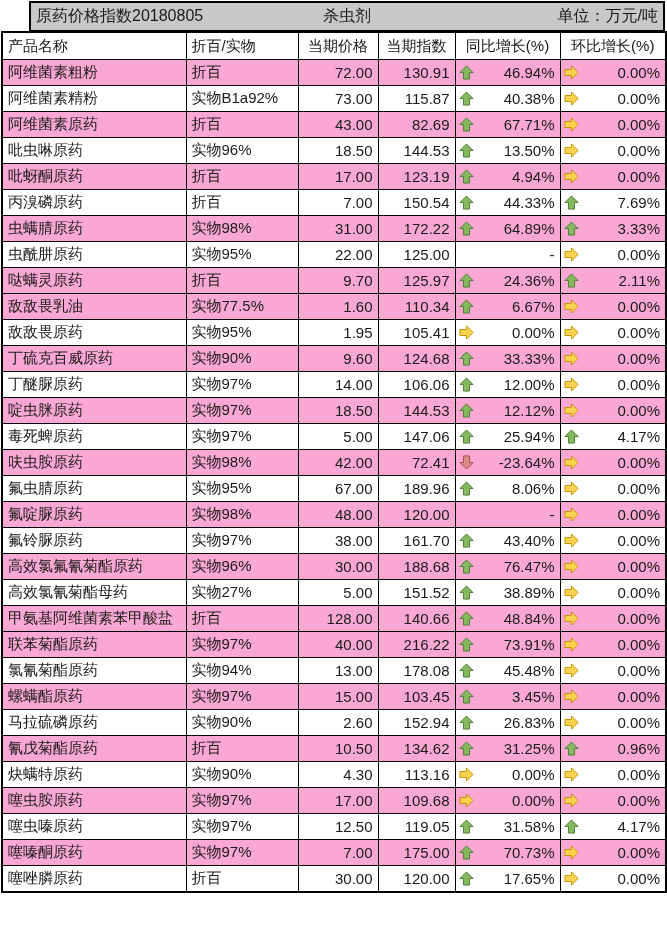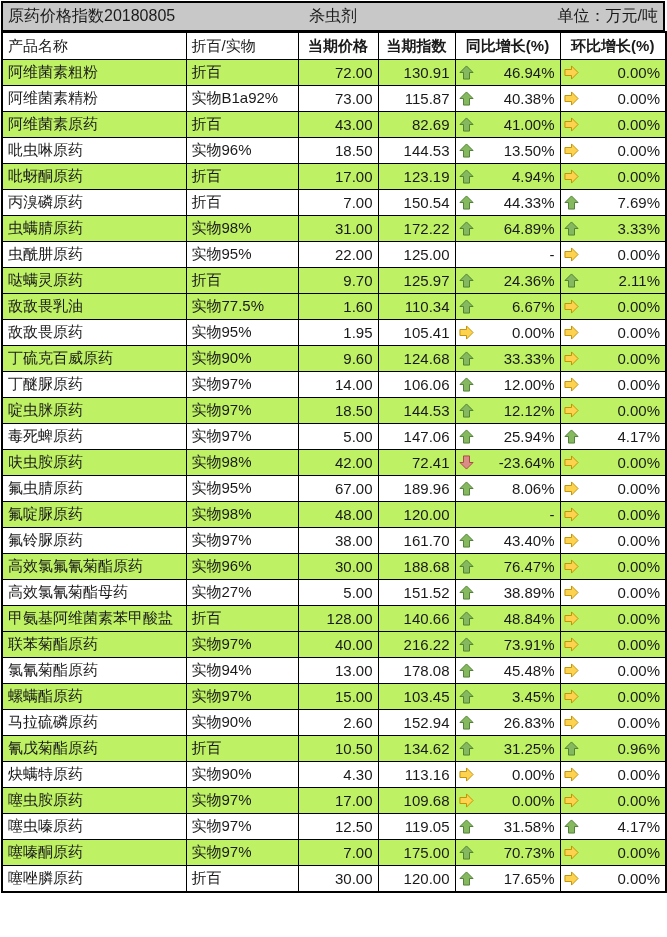--- a/index.html
+++ b/index.html
@@ -8,39 +8,40 @@
     font-family:"Liberation Sans","DejaVu Sans",sans-serif;
     color:#1a1a1a; overflow:hidden;
   }
   .sheet { position:absolute; top:1px; left:1px; width:664px; }
   .title-row {
     display:flex; align-items:center;
     background:#c8c8c8;
     border:2px solid #000; border-bottom:1px solid #000;
     height:27px; font-size:16px; padding:0 5px;
     box-sizing:content-box;
+    margin-left:28px;
   }
   .title-left  { flex:1 1 0; text-align:left; }
   .title-center{ flex:0 0 auto; text-align:center; }
   .title-right { flex:1 1 0; text-align:right; }
   table {
     border-collapse:collapse; table-layout:fixed;
     width:664px; border:2px solid #000;
   }
   th, td {
     border:1px solid #000; padding:0;
     font-size:15px; font-weight:normal;
     height:25px; overflow:hidden; white-space:nowrap;
     vertical-align:middle;
   }
   thead th { background:#ffffff; height:26px;margin-top:40px; }
   th.h-left { text-align:left; padding-left:5px; }
-  th.h-center { text-align:center;font-weight:bold; }
+  th.h-center { text-align:center; }
   tbody tr { background:#ffffff; }
-  tbody tr.striped { background:#bef264; }
+  tbody tr.striped { background:#f9a8d4; }
   td.c-name, td.c-spec { text-align:left; padding-left:5px; }
   td.c-num { text-align:right; padding-right:5px; }
   td.c-growth .cellwrap {
     display:flex; align-items:center; height:25px;
     padding-left:3px; padding-right:5px;
   }
   td.c-growth .val { margin-left:auto; }
   .arrow-box { width:16px; height:16px; display:inline-flex; align-items:center; }
   .arrow-box svg { display:block; }
 </style>
@@ -130,21 +131,21 @@
     <td class="c-spec">折百</td>
     <td class="c-num">43.00</td>
     <td class="c-num">82.69</td>
     <td class="c-growth">
       <span class="cellwrap">
               <span class="arrow-box">
                 <svg width="15" height="15" viewBox="0 0 16 16">
                   <path d="M8 1 L15 8 H11.2 V15 H4.8 V8 H1 Z" fill="#86b85f" stroke="#4c7d31" stroke-width="1" stroke-linejoin="round"></path>
                 </svg>
               </span>
-              <span class="val">41.00%</span>
+              <span class="val">67.71%</span>
             </span>
     </td>
     <td class="c-growth">
       <span class="cellwrap">
               <span class="arrow-box">
                 <svg width="15" height="15" viewBox="0 0 16 16">
                   <path d="M15 8 L8 1 V4.8 H1 V11.2 H8 V15 Z" fill="#fdd24f" stroke="#bf9000" stroke-width="1" stroke-linejoin="round"></path>
                 </svg>
               </span>
               <span class="val">0.00%</span>

